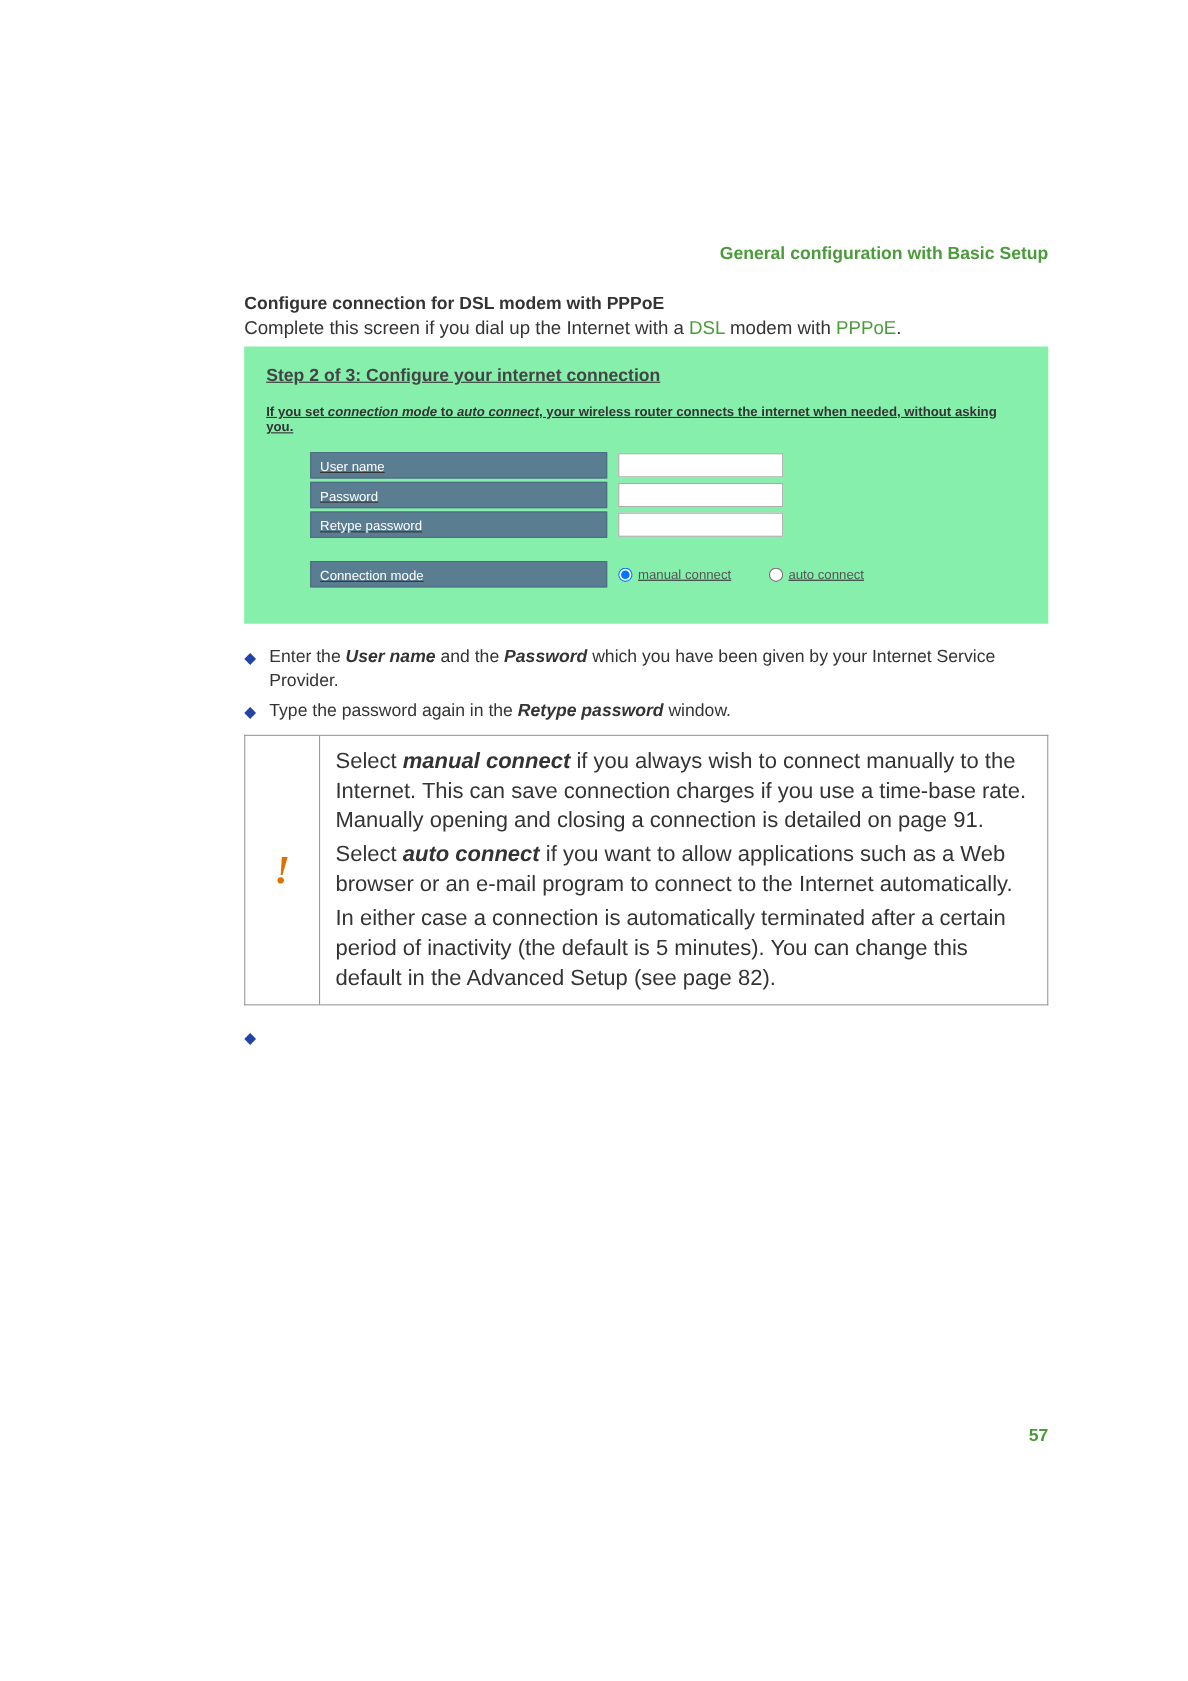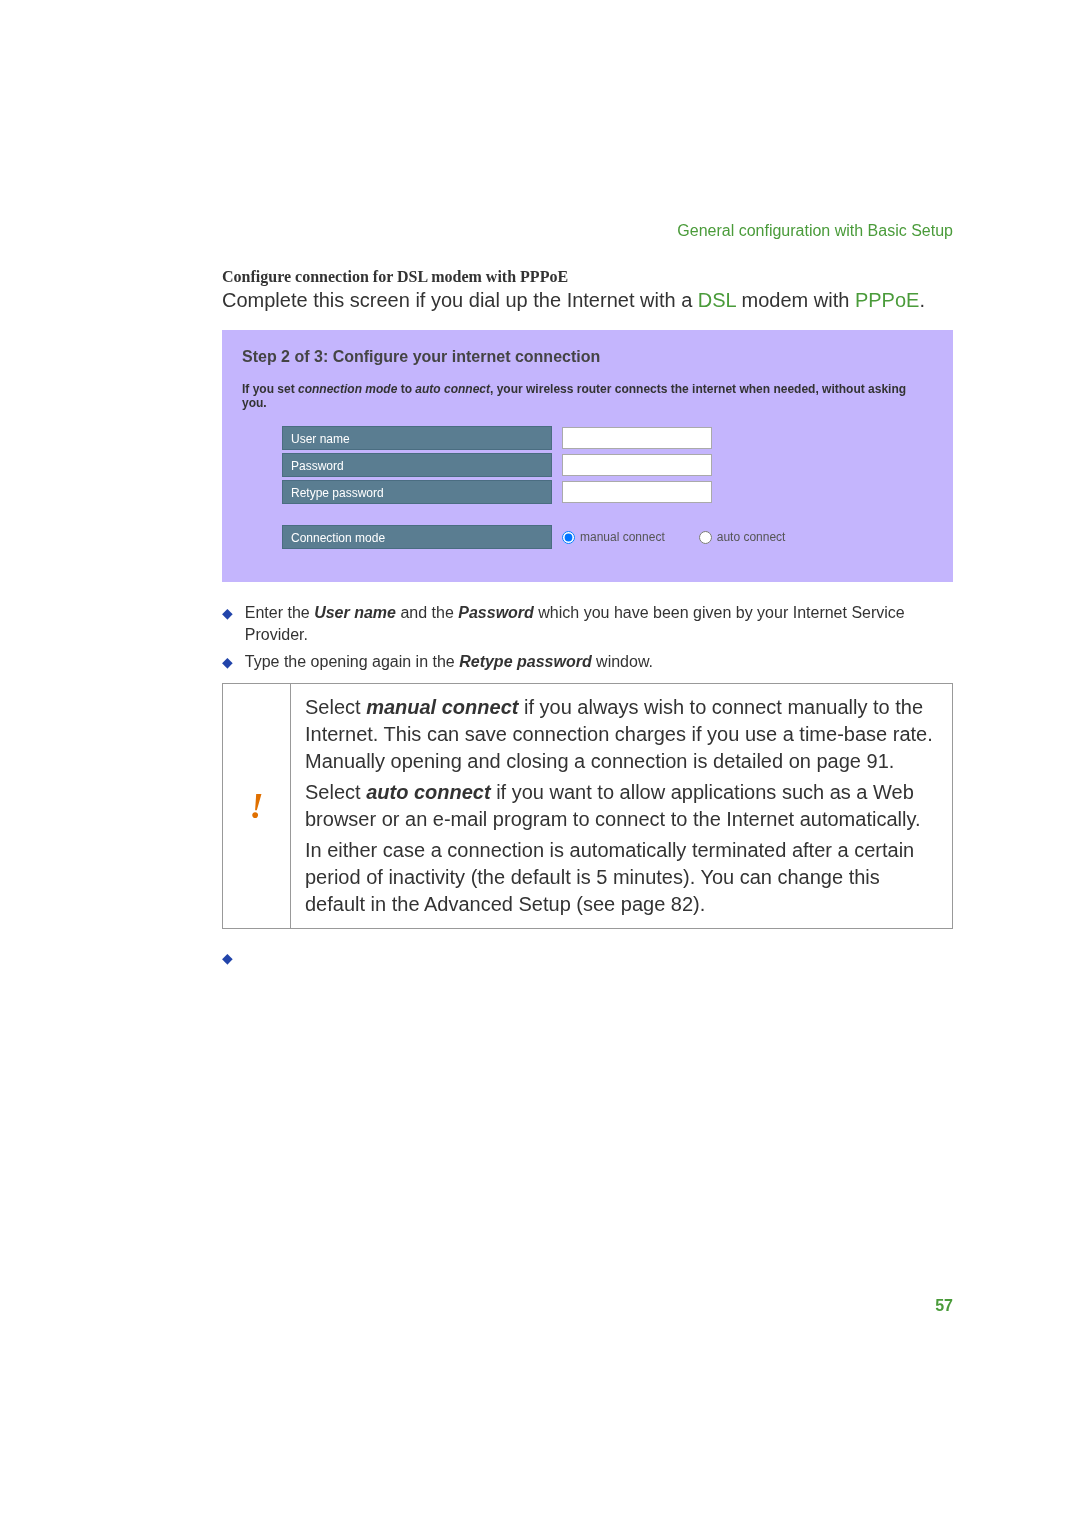--- a/index.html
+++ b/index.html
@@ -9,40 +9,40 @@
       background: #ffffff;
       font-family: Arial, Helvetica, sans-serif;
       color: #333;
       position: relative;
     }
     .page {
       padding: 222px 127px 0 222px;
     }
     .breadcrumb {
       color: #4a9b3a;
-      font-weight: normal;
+      font-weight: bold;
       font-size: 16px;
       text-align: right;
       margin-bottom: 28px;
     }
     .subheading {
       font-weight: bold;
       font-size: 16px;
       margin-bottom: 3px;
-      font-family: Liberation Serif, serif;
     }
     .intro-line {
-      font-size: 20px;
-      margin-bottom: 18px;
+      font-size: 17px;
+      margin-bottom: 6px;
     }
     .link { color: #4a9b3a; }
     .screenshot-box {
-      background: #c4b5fd;
+      background: #86efac;
       padding: 18px 20px 30px 20px;
       margin-bottom: 20px;
+      text-decoration: underline;
     }
     .step-title {
       font-weight: bold;
       font-size: 16px;
       color: #444;
       margin-bottom: 16px;
     }
     .form-desc {
       font-size: 12px;
       color: #555;
@@ -203,21 +203,21 @@
   <ul class="bullet-list">
     <li>
       <span class="diamond">◆</span>
       <span>
         <span>Enter the </span><span class="bold-italic">User name</span><span> and the </span><span class="bold-italic">Password</span><span> which you have been given by your Internet Service Provider.</span>
       </span>
     </li>
     <li>
       <span class="diamond">◆</span>
       <span>
-        <span>Type the opening again in the </span><span class="bold-italic">Retype password</span><span> window.</span>
+        <span>Type the password again in the </span><span class="bold-italic">Retype password</span><span> window.</span>
       </span>
     </li>
   </ul>
 
   <table class="tip-table">
     <tbody>
         <tr>
       <td class="tip-left">
         <span class="tip-icon">!</span>
       </td>

